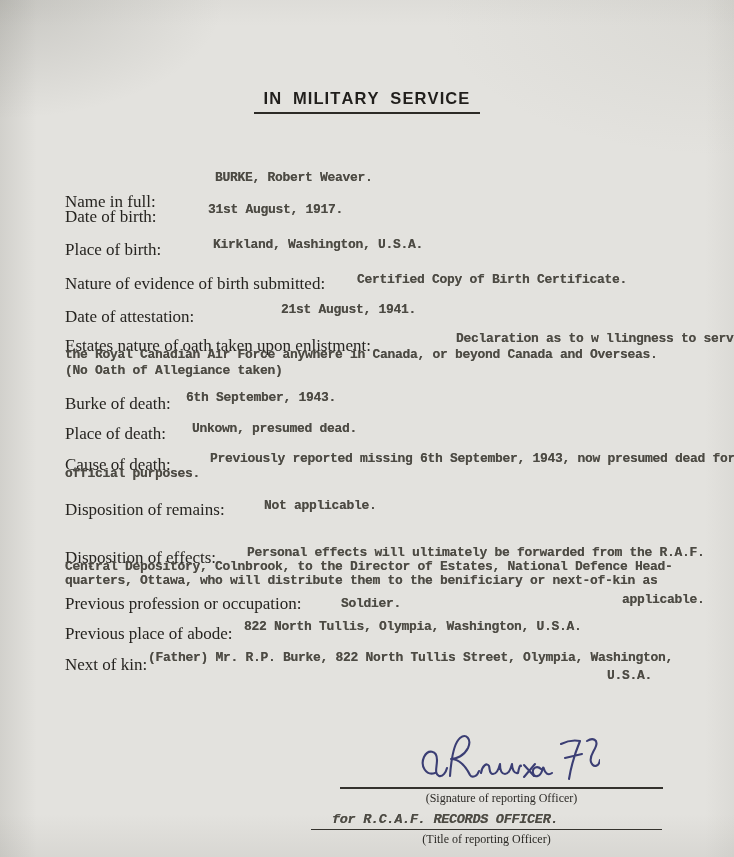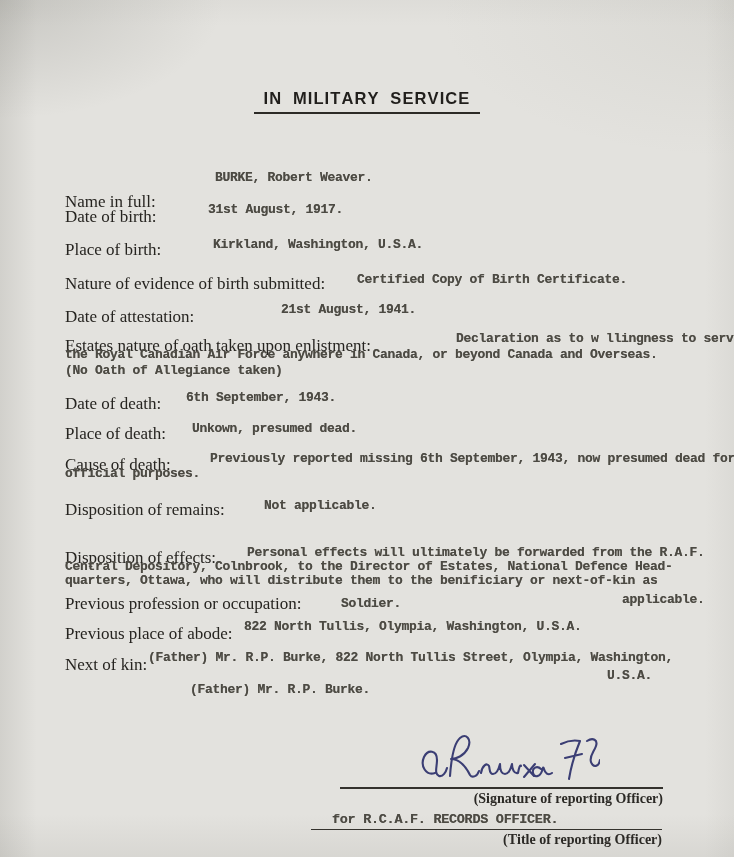--- a/index.html
+++ b/index.html
@@ -39,23 +39,23 @@
     position:absolute;
     font-family:"Liberation Mono","DejaVu Sans Mono",monospace;
     font-weight:700;font-size:13px;letter-spacing:-0.3px;
     color:#4c4a43;white-space:nowrap;
     text-shadow:0 0 0.6px rgba(70,68,60,0.65);
   }
   .rule{
     position:absolute;height:2px;background:#34322d;
   }
   .caption{
-    position:absolute;text-align:right;
+    position:absolute;text-align:center;
     font-family:"Liberation Serif",serif;
-    font-weight:700;font-size:14px;color:#2b2925;
+    font-weight:400;font-size:12px;color:#2b2925;
     white-space:nowrap;
   }
   .sig{
     position:absolute;left:415px;top:731px;
   }
 </style>
 </head>
 <body>
 
 <div class="page">
@@ -75,21 +75,21 @@
   <span class="val" style="left:357px;top:272px;">Certified Copy of Birth Certificate.</span>
 
   <span class="lbl" style="left:65px;top:307px;">Date of attestation:</span>
   <span class="val" style="left:233px;top:302px;margin-left:48px;">21st August, 1941.</span>
 
   <span class="lbl" style="left:65px;top:336px;">Estates nature of oath taken upon enlistment:</span>
   <span class="val" style="left:424px;top:331px;margin-left:32px;">Declaration as to w llingness to serve in</span>
   <span class="val" style="left:65px;top:347px;">the Royal Canadian Air Force anywhere in Canada, or beyond Canada and Overseas.</span>
   <span class="val" style="left:65px;top:363px;">(No Oath of Allegiance taken)</span>
 
-  <span class="lbl" style="left:65px;top:394px;">Date of death:</span>
+  <span class="lbl" style="left:65px;top:394px;">Burke of death:</span>
   <span class="val" style="left:186px;top:390px;">6th September, 1943.</span>
 
   <span class="lbl" style="left:65px;top:424px;">Place of death:</span>
   <span class="val" style="left:192px;top:421px;">Unkown, presumed dead.</span>
 
   <span class="lbl" style="left:65px;top:455px;">Cause of death:</span>
   <span class="val" style="left:190px;top:451px;padding-left:20px;">Previously reported missing 6th September, 1943, now presumed dead for</span>
   <span class="val" style="left:65px;top:466px;">official purposes.</span>
 
   <span class="lbl" style="left:65px;top:500px;">Disposition of remains:</span>
@@ -104,34 +104,33 @@
   <span class="lbl" style="left:65px;top:594px;">Previous profession or occupation:</span>
   <span class="val" style="left:341px;top:596px;">Soldier.</span>
 
   <span class="lbl" style="left:65px;top:624px;">Previous place of abode:</span>
   <span class="val" style="left:244px;top:619px;">822 North Tullis, Olympia, Washington, U.S.A.</span>
 
   <span class="lbl" style="left:65px;top:655px;">Next of kin:</span>
   <span class="val" style="left:148px;top:650px;">(Father) Mr. R.P. Burke, 822 North Tullis Street, Olympia, Washington,</span>
   <span class="val" style="left:607px;top:668px;">U.S.A.</span>
 
-  <span class="val" style="left:190px;top:682px;">(Father) Mr. R.P. Burke.</span>
 
   <svg class="sig" width="185" height="56" viewBox="0 0 185 56">
     <g fill="none" stroke="#3b3e74" stroke-width="2.1" stroke-linecap="round" stroke-linejoin="round">
       <path d="M20,42 C11,45 5,35 9,26 C13,18 22,19 22,29 C22,36 19,43 24,45 C28,46 31,41 32,37"></path>
       <path d="M35,45 C36,31 38,13 45,7 C51,2 57,8 53,17 C49,25 41,28 36,28 C45,28 51,36 55,44 C57,47 62,46 64,40"></path>
       <path d="M66,42 C67,35 72,31 74,35 C75,38 74,43 78,43 C82,43 84,37 85,33 C85,38 86,43 90,43 C94,43 96,37 97,33 C97,38 99,43 103,42 C104,37 105,33 106,35"></path>
       <path d="M109,34 L119,45 M120,33 L109,46"></path>
       <path d="M126,38 C122,34 117,37 118,42 C119,47 125,46 127,40 C128,37 128,35 129,38 C130,42 133,45 137,42"></path>
       <path d="M146,13 C152,10 160,9 165,10 C160,22 156,36 154,48 M150,27 L167,23"></path>
       <path d="M172,10 C178,6 183,9 181,15 C179,21 174,25 176,31 C178,37 184,36 185,29"></path>
     </g>
   </svg>
 
   <div class="rule" style="left:340px;top:787px;width:323px;height:1.6px;"></div>
   <div class="caption" style="left:340px;top:791px;width:323px;">(Signature of reporting Officer)</div>
 
-  <span class="val" style="left:332px;top:812px;font-size:13.5px;">for R.C.A.F. RECORDS OFFICER.</span>
+  <span class="val" style="left:332px;top:812px;font-size:13.5px;font-style:italic;">for R.C.A.F. RECORDS OFFICER.</span>
   <div class="rule" style="left:311px;top:829px;width:351px;height:1.4px;"></div>
   <div class="caption" style="left:311px;top:832px;width:351px;">(Title of reporting Officer)</div>
 
 </div>
 
 </body></html>

